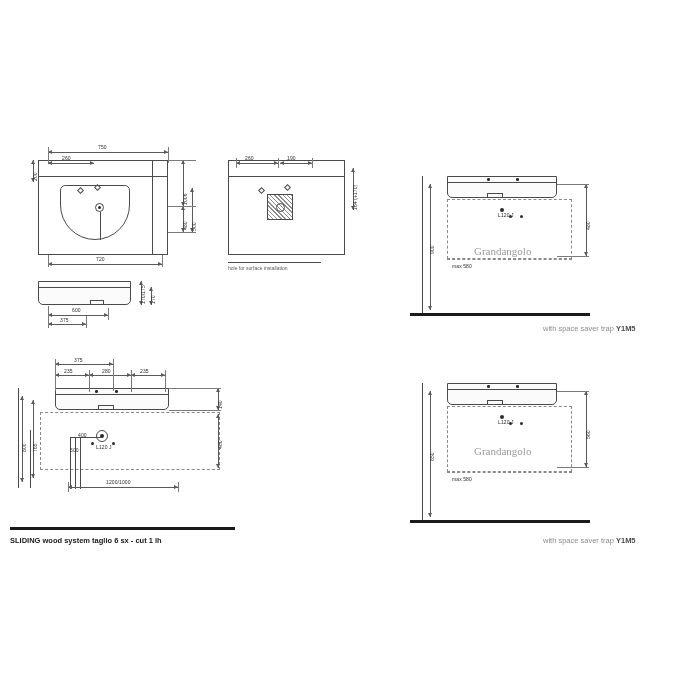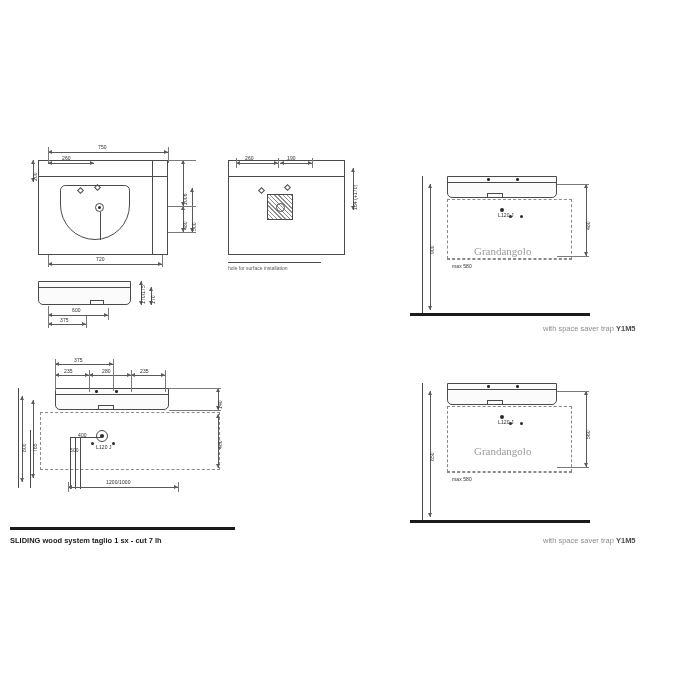--- a/index.html
+++ b/index.html
@@ -177,21 +177,21 @@
   <div class="lbl rot" style="left:217px;top:449px;">400</div>
   <div class="tickh" style="left:169px;top:388px;width:52px;"></div>
   <div class="tickh" style="left:169px;top:410px;width:52px;"></div>
 
   <div class="arrowline" style="left:68px;top:487px;width:110px;"></div>
   <div class="lbl" style="left:106px;top:479px;">1200/1000</div>
   <div class="tick" style="left:68px;top:482px;height:10px;"></div>
   <div class="tick" style="left:178px;top:482px;height:10px;"></div>
 
   <div class="ln thick" style="left:10px;top:527px;width:225px;"></div>
-  <div class="cap-dark" style="left:10px;top:536px;">SLIDING wood system taglio 1 sx - cut 7 lh</div>
+  <div class="cap-dark" style="left:10px;top:536px;">SLIDING wood system taglio 6 sx - cut 1 lh</div>
 
   <div class="boxf" style="left:447px;top:176px;width:110px;height:22px;border-radius:0 0 5px 5px;"></div>
   <div class="ln hl" style="left:447px;top:182px;width:110px;"></div>
   <div class="boxf" style="left:487px;top:193px;width:16px;height:5px;"></div>
   <div class="dot" style="left:487px;top:178px;width:2.5px;height:2.5px;"></div>
   <div class="dot" style="left:516px;top:178px;width:2.5px;height:2.5px;"></div>
 
   <div class="dbox" style="left:447px;top:199px;width:125px;height:60px;"></div>
   <div class="dot" style="left:500px;top:208px;width:4px;height:4px;"></div>
   <div class="dot" style="left:509px;top:215px;width:3px;height:3px;"></div>

